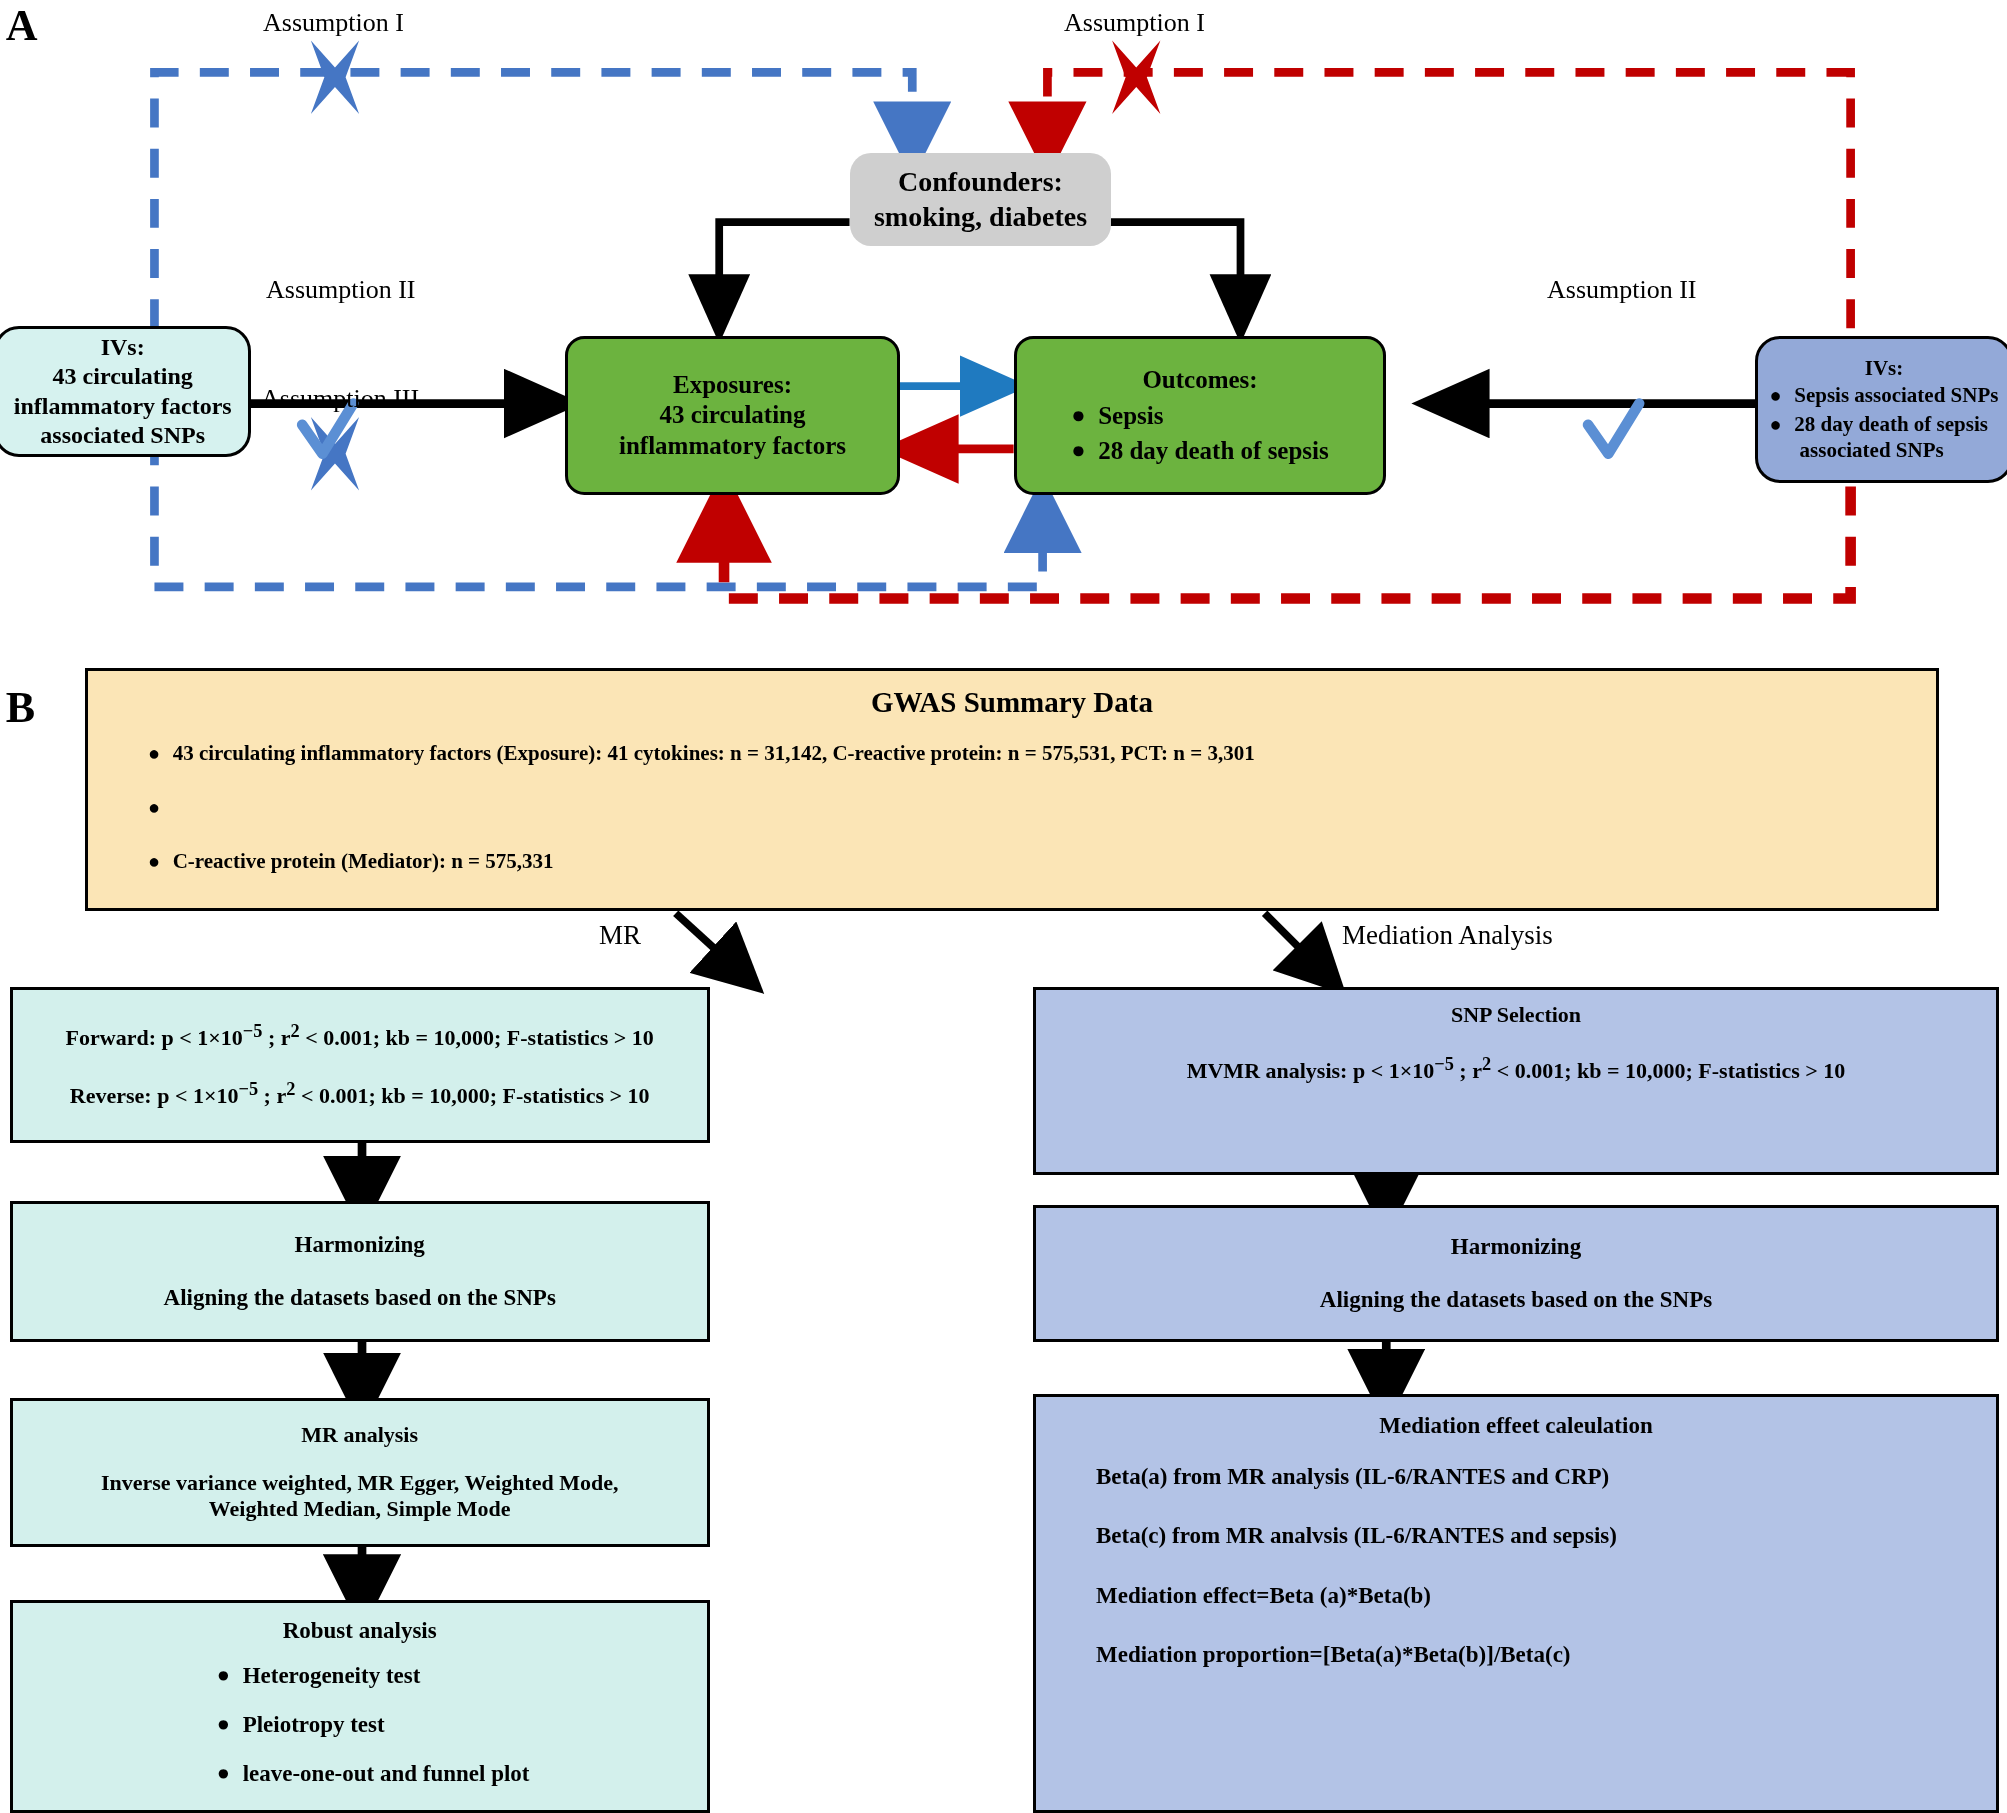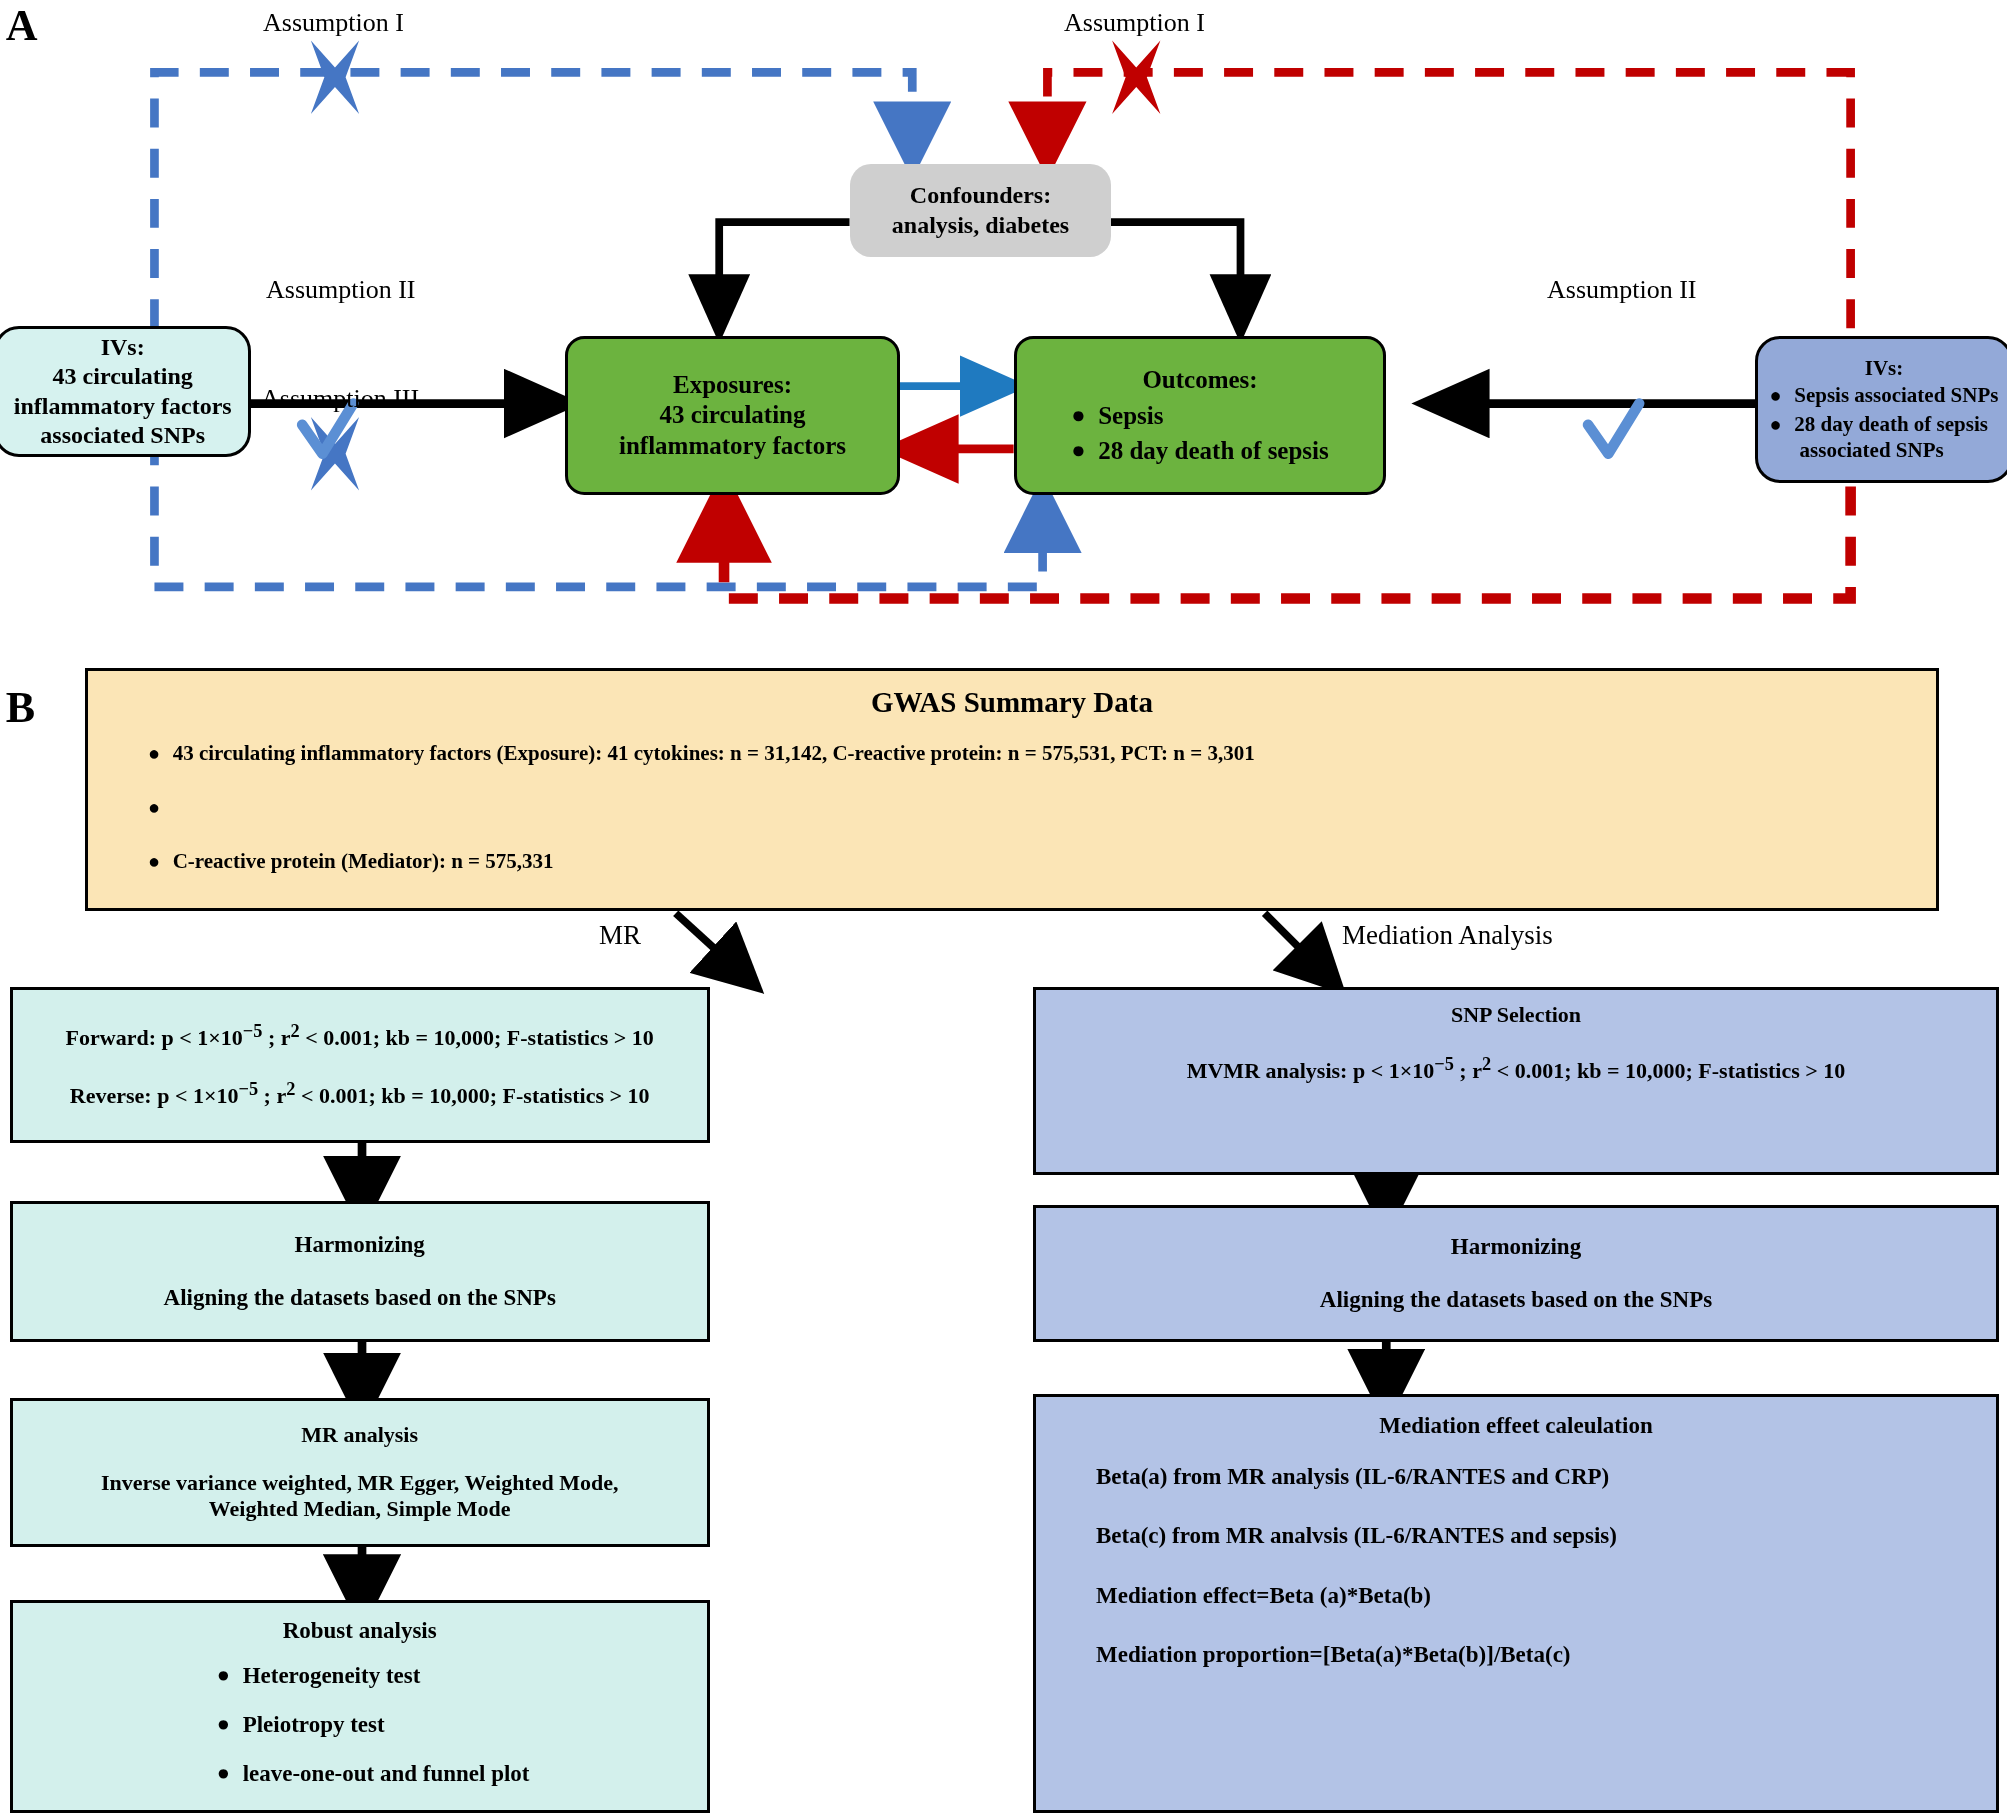--- a/index.html
+++ b/index.html
@@ -113,23 +113,23 @@
 <div class="lbl" style="left:261px;top:384px;font-size:26px;">Assumption III</div>
 <div class="lbl" style="left:1062px;top:384px;font-size:26px;">Assumption III</div>
 
 <div class="box rounded ivs-left" style="left:-5.8px;top:326px;width:257px;height:131px;font-size:24px;">
   <div>IVs:</div>
   <div>43 circulating</div>
   <div>inflammatory factors</div>
   <div>associated SNPs</div>
 </div>
 
-<div class="box grey" style="left:850px;top:164px;width:261px;height:93px;font-size:24px;">
+<div class="box grey" style="left:850px;top:153px;width:261px;height:93px;font-size:28px;">
   <div>Confounders:</div>
-  <div>analysis, diabetes</div>
+  <div>smoking, diabetes</div>
 </div>
 
 <div class="box rounded green" style="left:565px;top:336px;width:335px;height:159px;font-size:25px;border-radius:19.3px;">
   <div>Exposures:</div>
   <div>43 circulating</div>
   <div>inflammatory factors</div>
 </div>
 
 <div class="box rounded green" style="left:1014px;top:336px;width:372px;height:159px;font-size:25px;border-radius:19.3px;align-items:center;">
   <div>Outcomes:</div>

